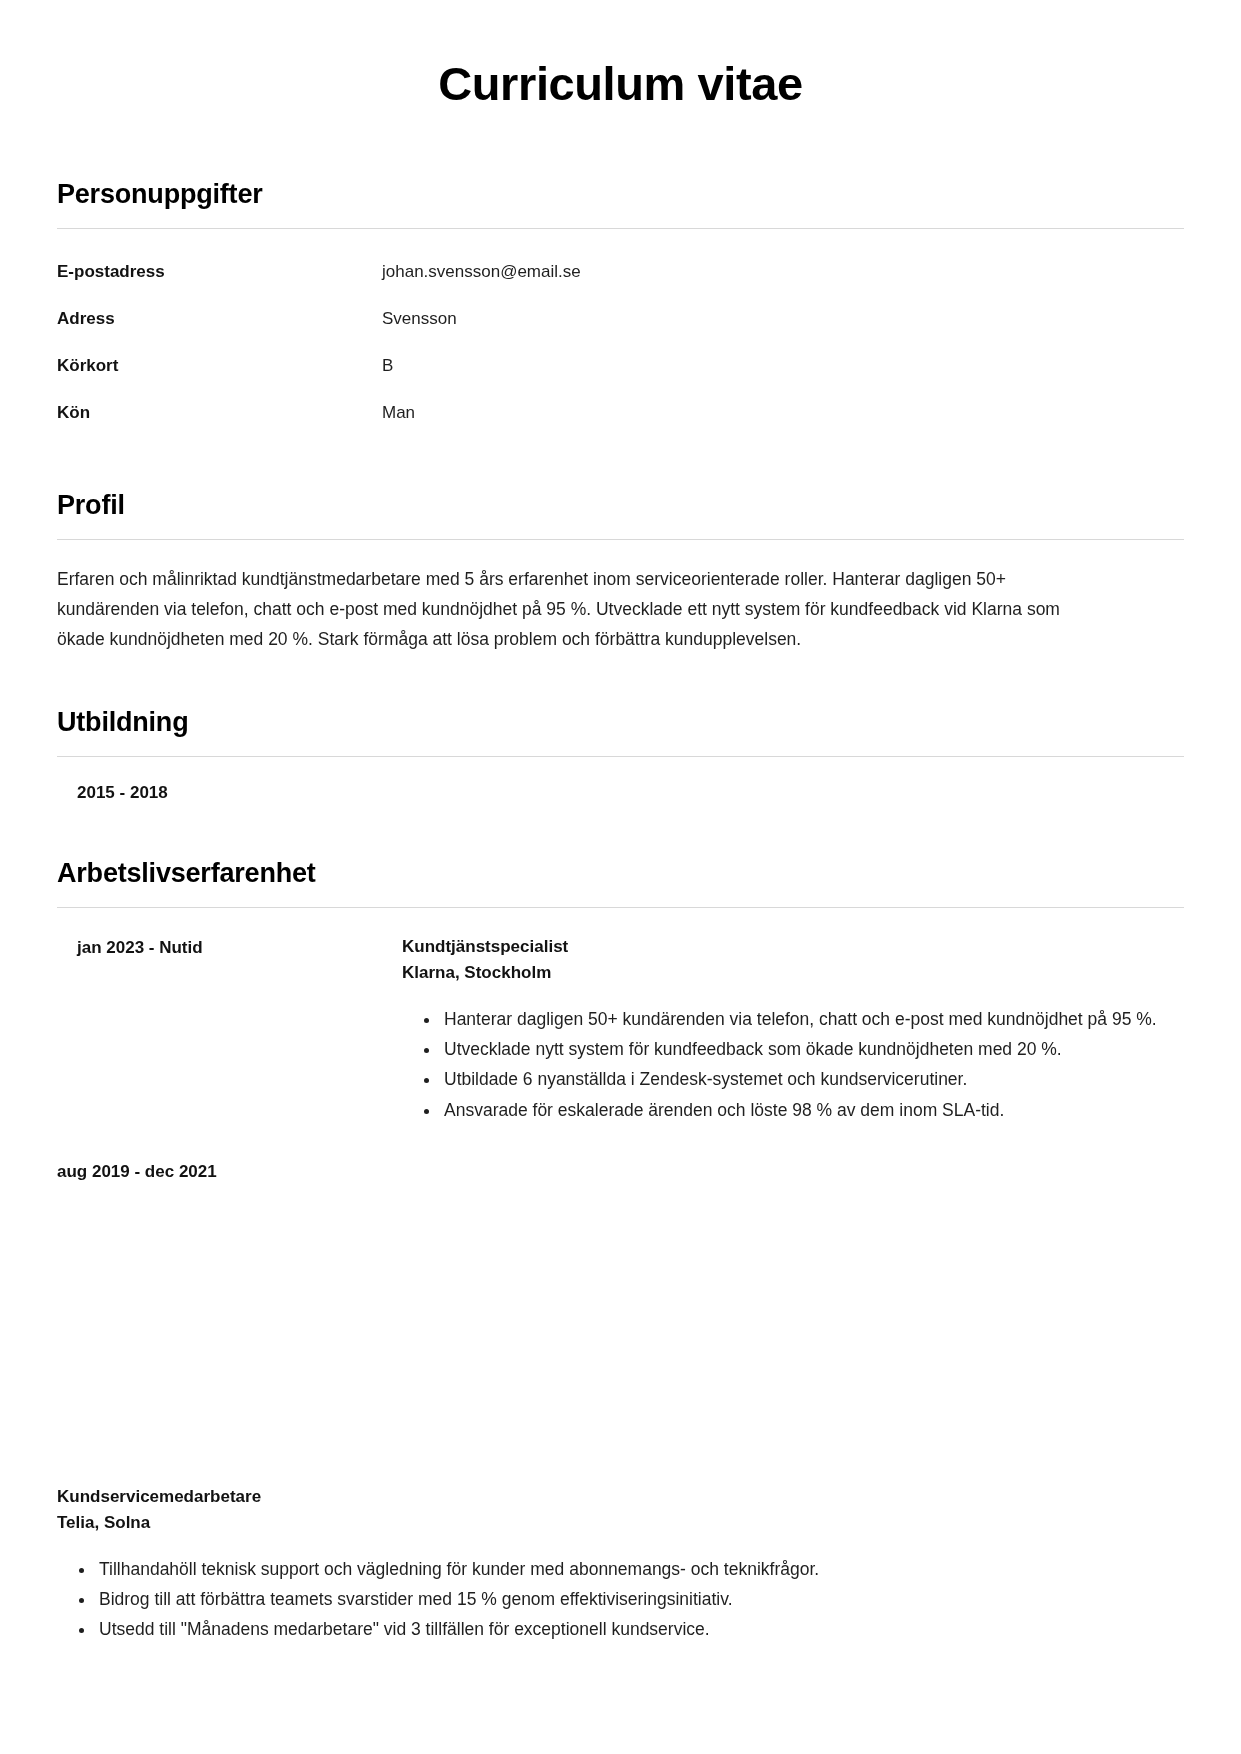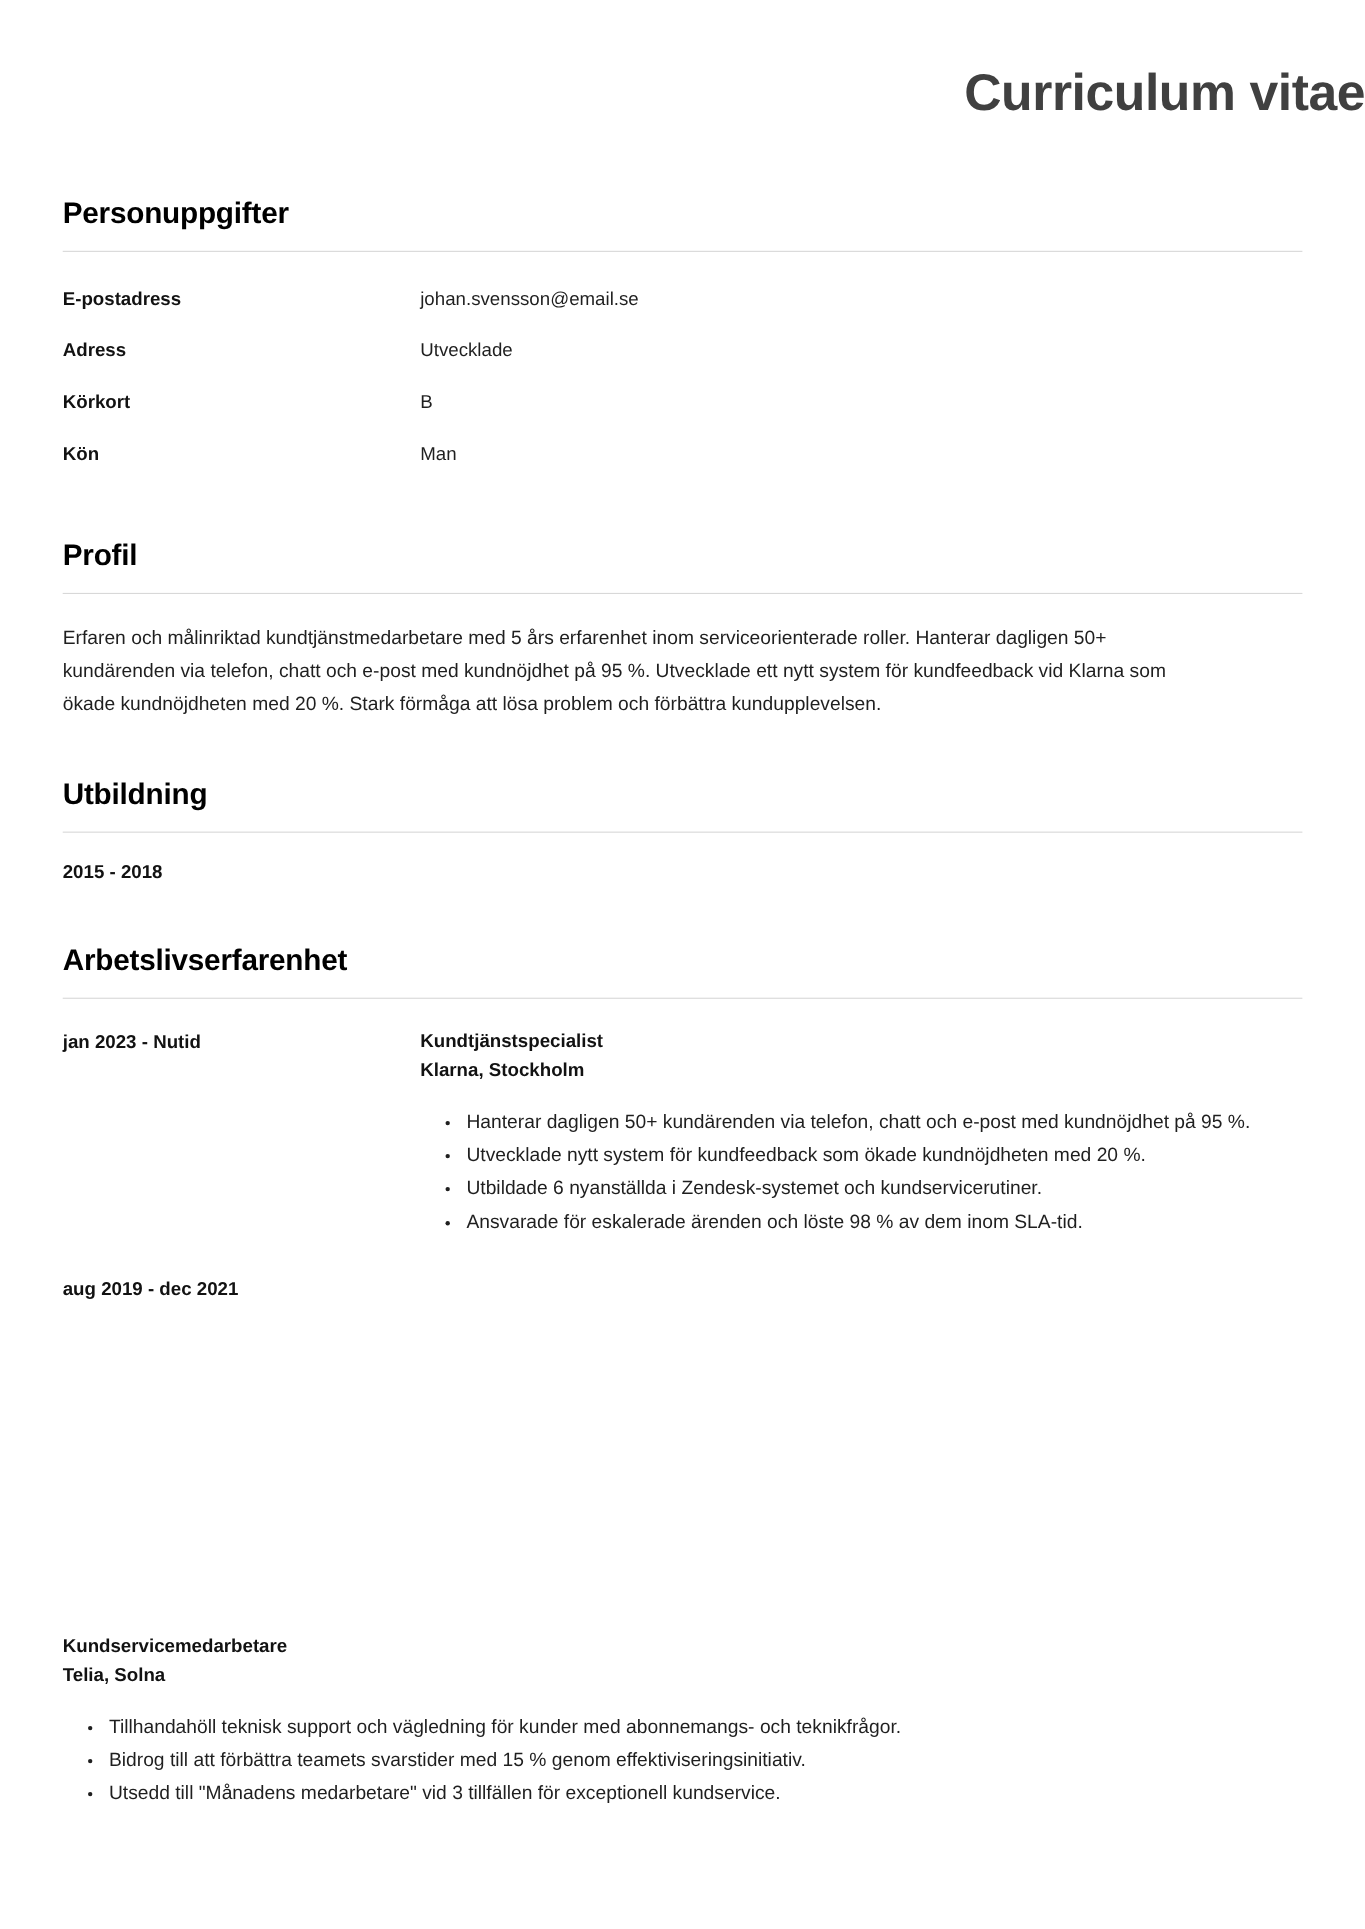--- a/index.html
+++ b/index.html
@@ -21,27 +21,27 @@
     background: #ffffff;
     box-sizing: border-box;
     padding: 0;
   }
   .inner {
     padding: 0 57px;
   }
 
   
   .doc-title {
-    text-align: right;
+    text-align: center;
     font-size: 47px;
     font-weight: bold;
     letter-spacing: -0.4px;
     margin: 0;
     padding-top: 56px;
-    color: #404040;
+    color: #000000;
     line-height: 1.2;
   }
 
   
   .section {
     margin-top: 52px;
   }
   .section.first {
     margin-top: 66px;
   }
@@ -95,20 +95,21 @@
   .entries {
     margin-top: 22px;
   }
   .entry {
     display: flex;
     align-items: flex-start;
     margin-top: 22px;
   }
   .entry:first-child {
     margin-top: 22px;
+    margin-left: 20px;
   }
   .entry-period {
     width: 325px;
     flex: 0 0 325px;
     font-size: 17px;
     font-weight: bold;
     color: #121212;
     line-height: 1.5;
     padding-top: 1px;
   }
@@ -160,21 +161,21 @@
       <hr class="section-rule">
 
       <table class="kv-table">
         <tbody>
           <tr>
             <td class="kv-key">E-postadress</td>
             <td class="kv-val">johan.svensson@email.se</td>
           </tr>
           <tr>
             <td class="kv-key">Adress</td>
-            <td class="kv-val">Utvecklade</td>
+            <td class="kv-val">Svensson</td>
           </tr>
           <tr>
             <td class="kv-key">Körkort</td>
             <td class="kv-val">B</td>
           </tr>
           <tr>
             <td class="kv-key">Kön</td>
             <td class="kv-val">Man</td>
           </tr>
         </tbody>

